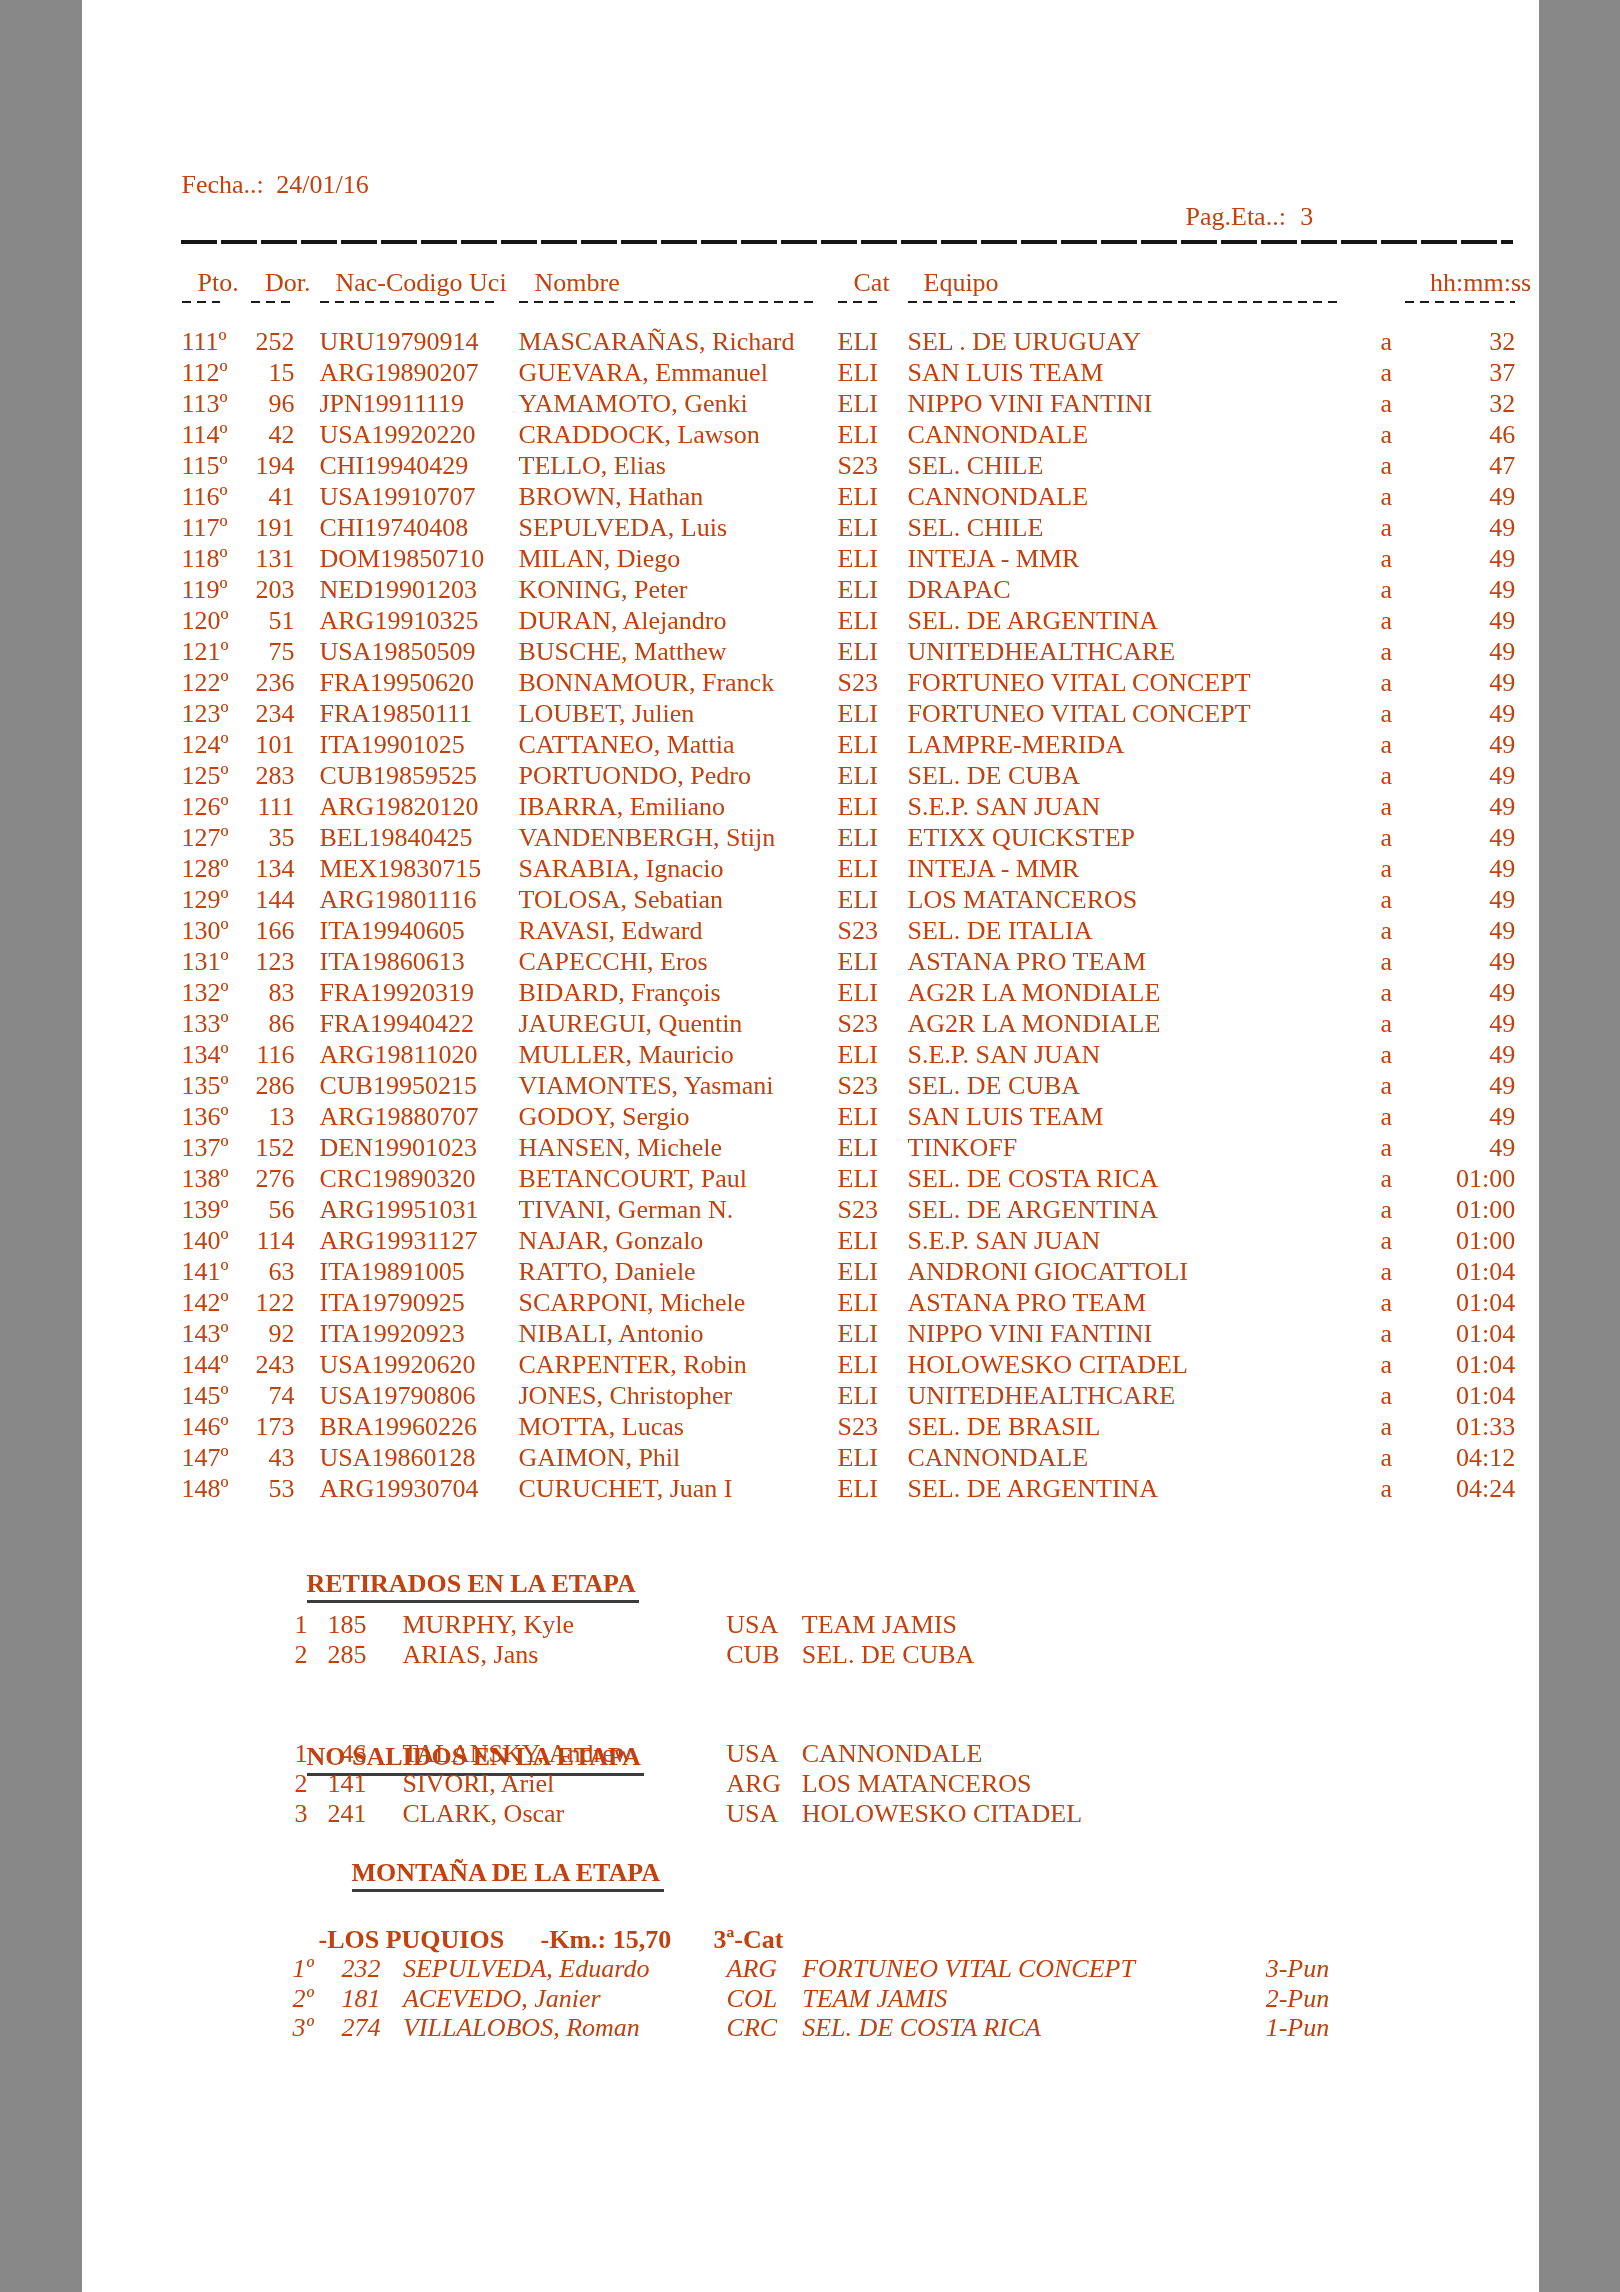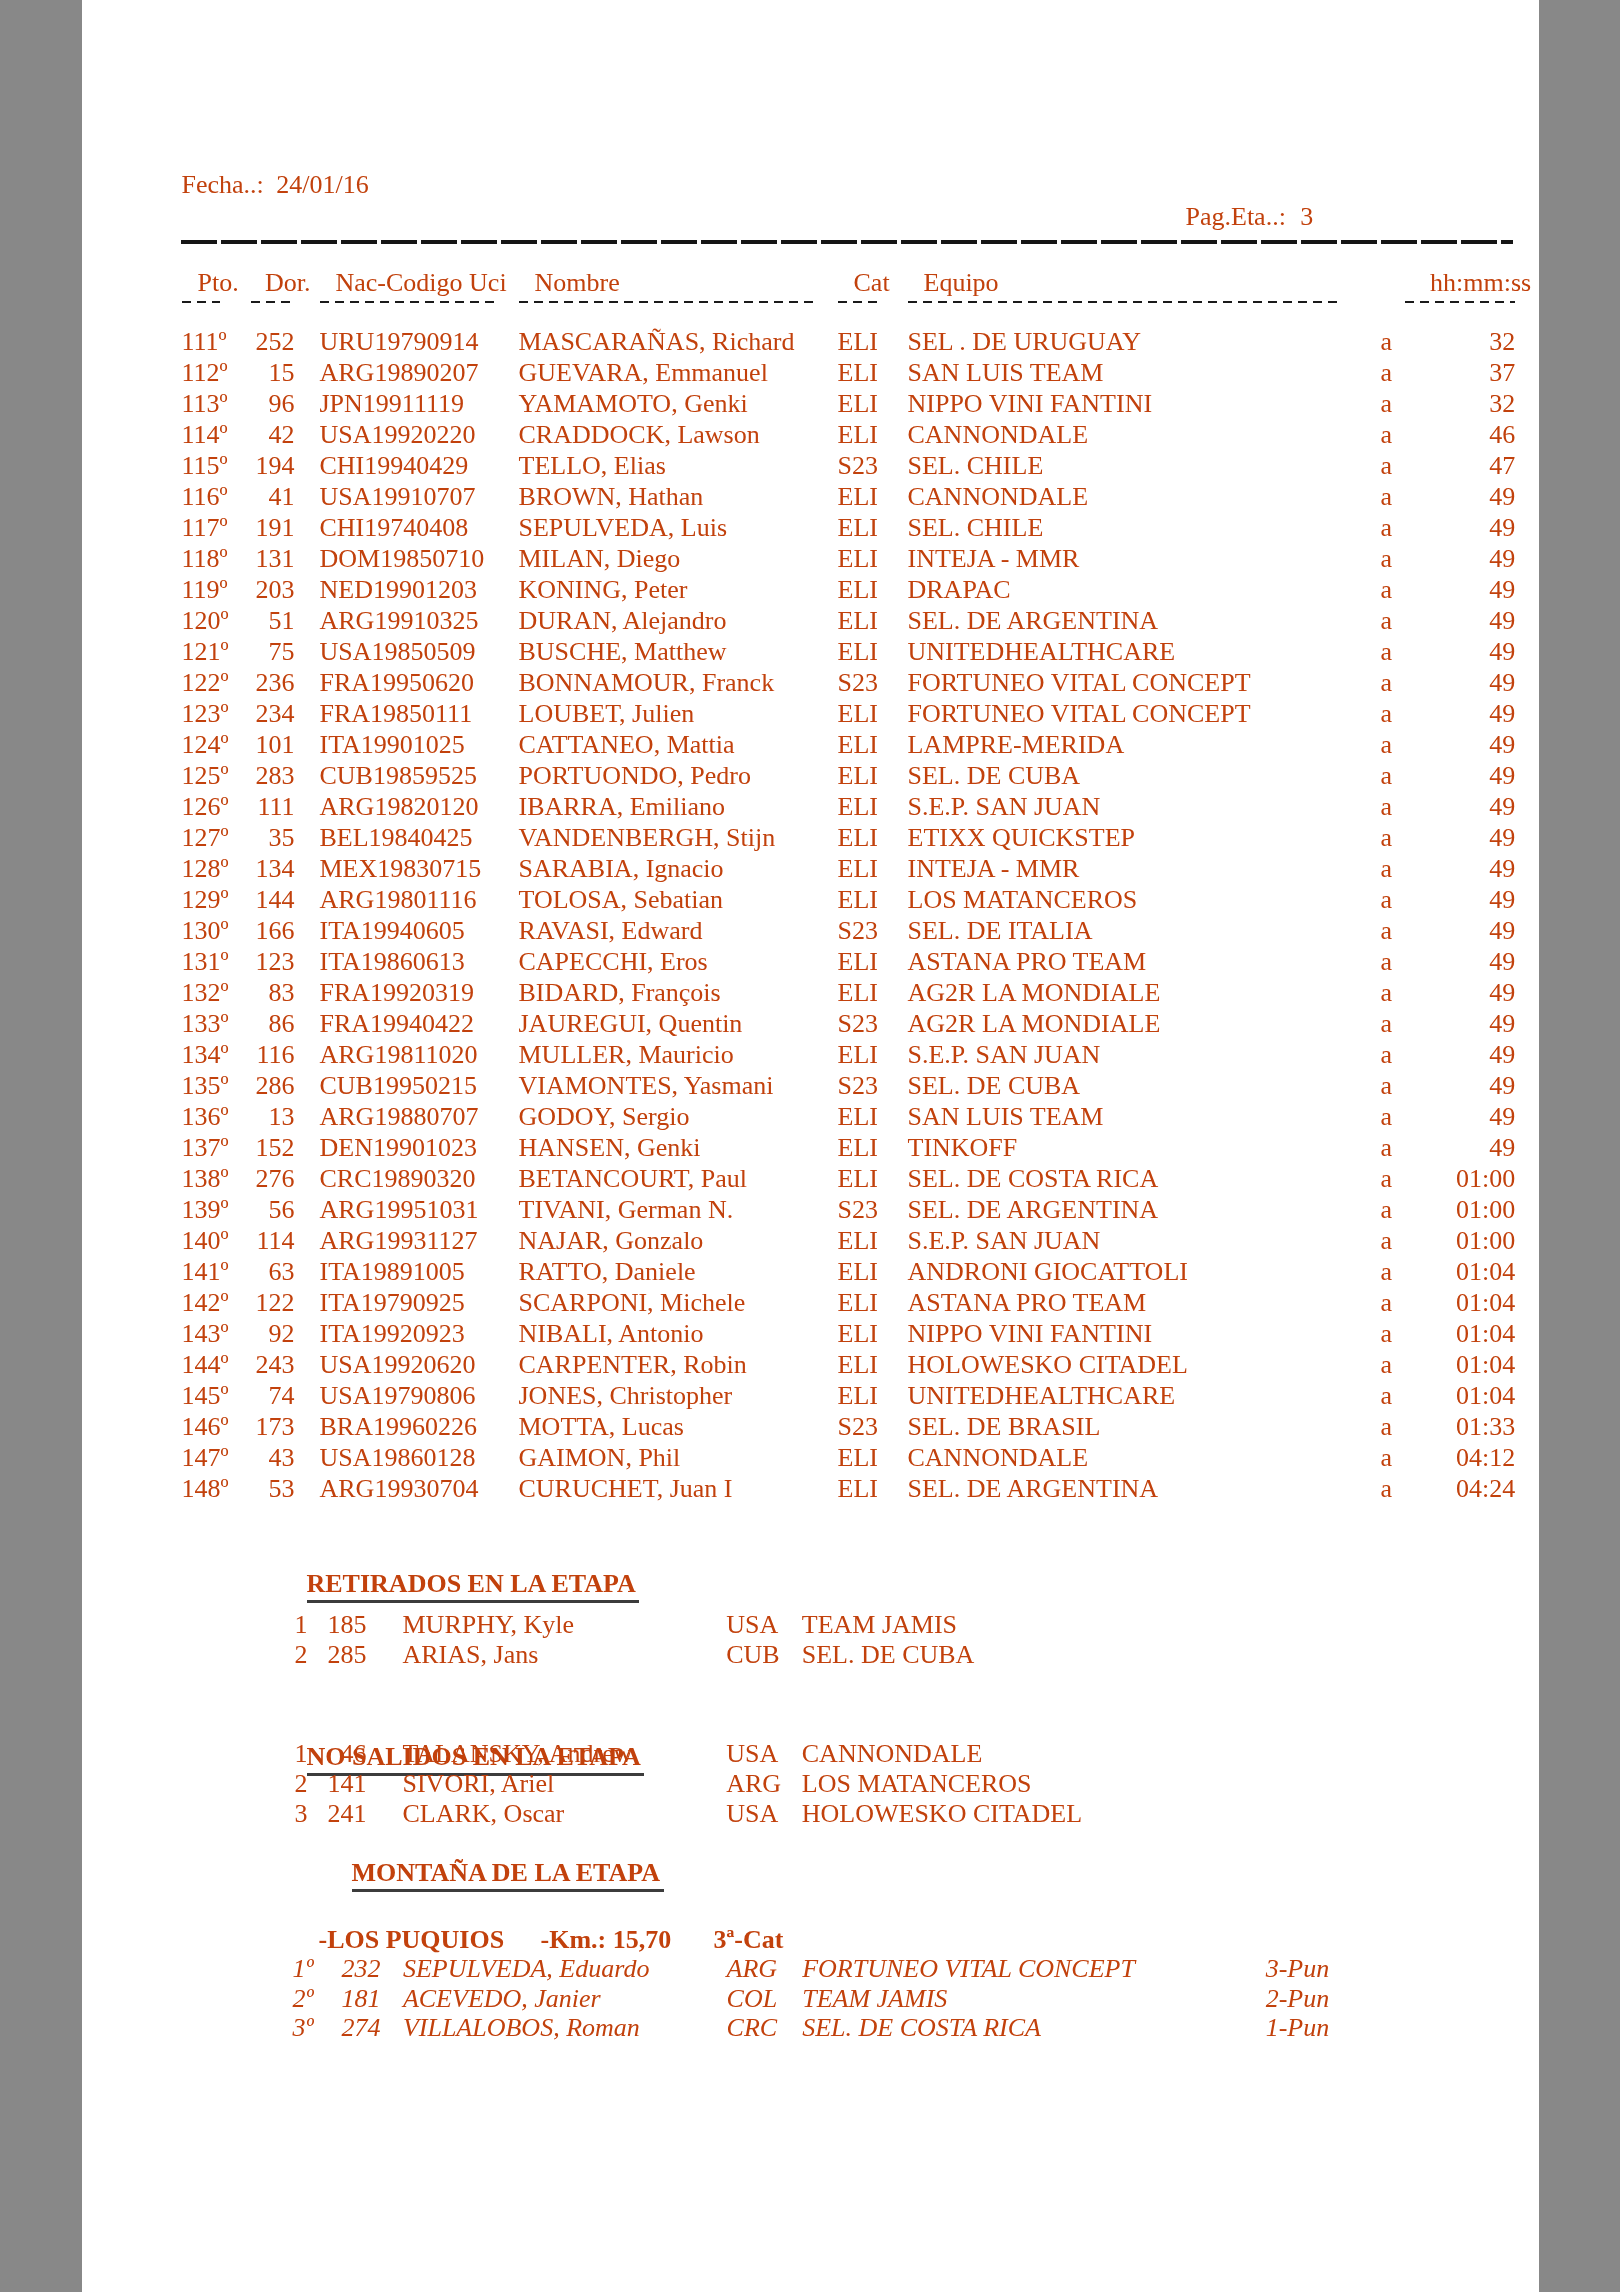--- a/index.html
+++ b/index.html
@@ -418,21 +418,21 @@
       <span>ELI</span>
       <span>SAN LUIS TEAM</span>
       <span>a</span>
       <span class="r">49</span>
     </div>
       <div class="tgrid">
       <span>137º</span>
       <span class="r">152</span>
       <span></span>
       <span>DEN19901023</span>
-      <span>HANSEN, Genki</span>
+      <span>HANSEN, Michele</span>
       <span>ELI</span>
       <span>TINKOFF</span>
       <span>a</span>
       <span class="r">49</span>
     </div>
       <div class="tgrid">
       <span>138º</span>
       <span class="r">276</span>
       <span></span>
       <span>CRC19890320</span>

